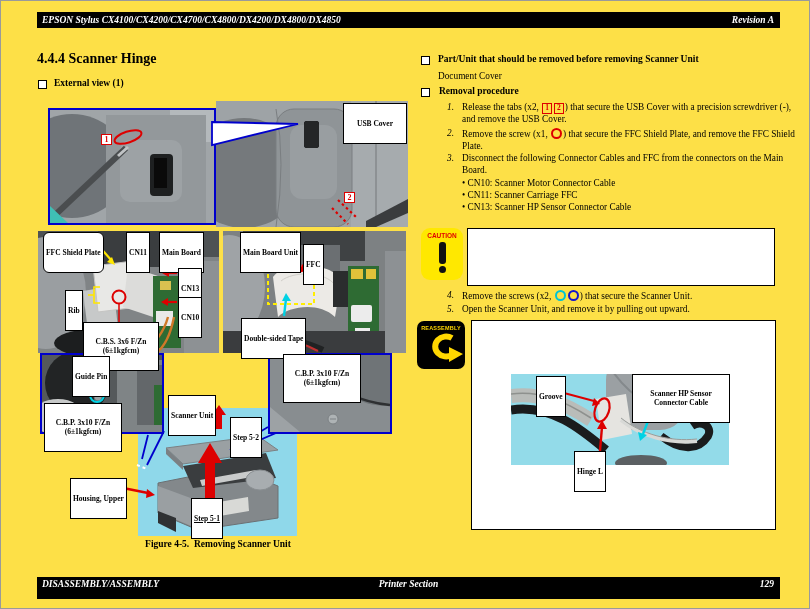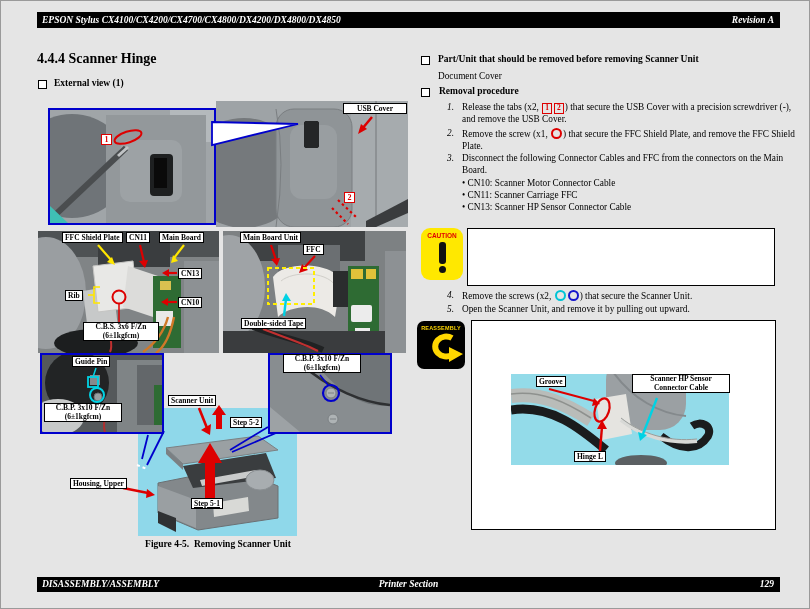--- a/index.html
+++ b/index.html
@@ -1,29 +1,29 @@
 <!DOCTYPE html>
 <html><head>
 <meta charset="utf-8">
 <style>
   html,body{margin:0;padding:0;background:#fff;}
-  .page{position:relative;width:810px;height:609px;background:#e5e5e5;border:1px solid #9a9a9a;box-sizing:border-box;overflow:hidden;font-family:"Liberation Serif",serif;color:#000;}
+  .page{position:relative;width:810px;height:609px;background:#fde047;border:1px solid #9a9a9a;box-sizing:border-box;overflow:hidden;font-family:"Liberation Serif",serif;color:#000;}
   .bar{position:absolute;left:36px;width:743px;height:16px;background:#000;color:#fff;font:bold italic 9.5px/16px "Liberation Serif",serif;}
   .bar .l{position:absolute;left:5px;top:0;}
   .bar .c{position:absolute;left:0;width:100%;text-align:center;top:0;}
   .bar .r{position:absolute;right:6px;top:0;}
   .title{position:absolute;left:36px;top:50px;font:bold 14px "Liberation Serif",serif;}
   .chk{position:absolute;width:7px;height:7px;border:1.2px solid #000;background:#fff;}
   .hb{position:absolute;font:bold 9.5px "Liberation Serif",serif;white-space:nowrap;}
   .tx{position:absolute;font:9.3px/11.8px "Liberation Serif",serif;}
   .snum{position:absolute;font:italic 9.3px "Liberation Serif",serif;}
   .stxt{position:absolute;font:9.3px/11.8px "Liberation Serif",serif;width:336px;}
   .sub{position:absolute;font:9.3px "Liberation Serif",serif;}
   .sub::before{content:"• ";}
-  .lbl{position:absolute;background:#fff;border:1px solid #000;font:bold 7.5px/9px "Liberation Serif",serif;text-align:center;padding:0 2px;white-space:nowrap;z-index:6;}
+  .lbl{position:absolute;background:#fff;border:1px solid #000;font:bold 7.5px/9px "Liberation Serif",serif;text-align:center;padding:15px 2px;white-space:nowrap;z-index:6;}
   .lbl2{white-space:normal;line-height:8.5px;}
   .mk{position:absolute;border:1.5px solid #dd0000;color:#dd0000;background:#fff;font:bold 8px/9px "Liberation Serif",serif;padding:0 2.5px;z-index:6;}
   .cap{position:absolute;font:bold 9.5px "Liberation Serif",serif;text-align:center;white-space:pre;}
   .photo{position:absolute;overflow:hidden;z-index:1;}
   .inset{position:absolute;border:2px solid #0000cc;overflow:hidden;background:#9da2a5;z-index:2;}
   .ovl{position:absolute;z-index:5;pointer-events:none;}
   .icr{display:inline-block;width:7px;height:7px;border-radius:50%;border:2px solid #dd0000;vertical-align:-2px;margin:0 1px;}
   .icr.cyan{border-color:#00c4d6;}
   .icr.blue{border-color:#1515cc;}
   .tabm{display:inline-block;border:1px solid #dd0000;color:#dd0000;font-weight:bold;font-size:7.5px;line-height:8.5px;padding:0 2px;margin:0 1px;vertical-align:0;}
@@ -148,21 +148,21 @@
     <circle cx="81" cy="66" r="6.5" fill="none" stroke="#dd0000" stroke-width="2"></circle>
     <line x1="81" y1="73" x2="81" y2="91" stroke="#dd0000" stroke-width="1.5"></line>
     <line x1="233" y1="14" x2="238" y2="29" stroke="#dd0000" stroke-width="2.2"></line>
     <polygon points="239,35 233,28 242,27" fill="#dd0000"></polygon>
     <line x1="277" y1="25" x2="266" y2="37" stroke="#dd0000" stroke-width="2.2"></line>
     <polygon points="261,42 270,39 264,33" fill="#dd0000"></polygon>
     <line x1="246" y1="85" x2="248" y2="68" stroke="#00d2e4" stroke-width="2.4"></line>
     <polygon points="248,62 244,70 253,70" fill="#00d2e4"></polygon>
     <rect x="230" y="37" width="46" height="36" fill="none" stroke="#ffee00" stroke-width="2" stroke-dasharray="4,3"></rect>
   </svg>
-  <div class="lbl" style="left:61px;top:231px;">FFC Shield Plate</div>
+  <div class="lbl" style="left:42px;top:231px;border-radius:6px;">FFC Shield Plate</div>
   <div class="lbl" style="left:125px;top:231px;">CN11</div>
   <div class="lbl" style="left:158px;top:231px;">Main Board</div>
   <div class="lbl" style="left:177px;top:267px;">CN13</div>
   <div class="lbl" style="left:177px;top:296px;">CN10</div>
   <div class="lbl" style="left:64px;top:289px;">Rib</div>
   <div class="lbl lbl2" style="left:82px;top:321px;width:70px;">
     <span>C.B.S. 3x6 F/Zn</span><br>
     <span>(6±1kgfcm)</span>
   </div>
   <div class="lbl" style="left:239px;top:231px;">Main Board Unit</div>
@@ -330,19 +330,19 @@
   <div class="lbl" style="left:573px;top:450px;">Hinge L</div>
   <div class="cap" style="left:505px;top:466px;width:228px;font-size:9px;">Figure 4-6.  Routing Connector Cable</div>
 
   <div class="blt" style="left:478px;top:481px;width:276px;">
     <span class="sq"></span><span>Align the guide pin (x1, </span><span class="isq"></span><span>) of the Scanner Unit and the positioning hole (x1) of the Housing Upper.</span>
   </div>
   <div class="blt" style="left:478px;top:507px;width:290px;white-space:nowrap;font-size:8.7px;">
     <span class="sq"></span><span>Insert the rib (x1) of the FFC Shield Plate into the notch (x1, </span><span class="isq yel"></span><span>).</span>
   </div>
 
-  <div class="bar" style="top:576px;height:15px;line-height:15px;">
+  <div class="bar" style="top:576px;height:22px;line-height:15px;">
     <span class="l">DISASSEMBLY/ASSEMBLY</span>
     <span class="c">Printer Section</span>
     <span class="r">129</span>
   </div>
 
 </div>
 
 </body></html>

